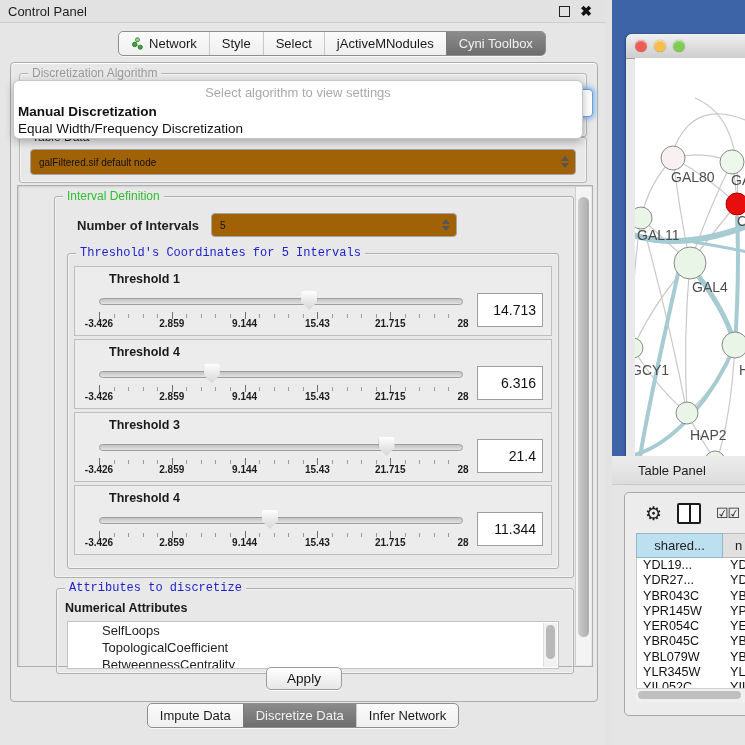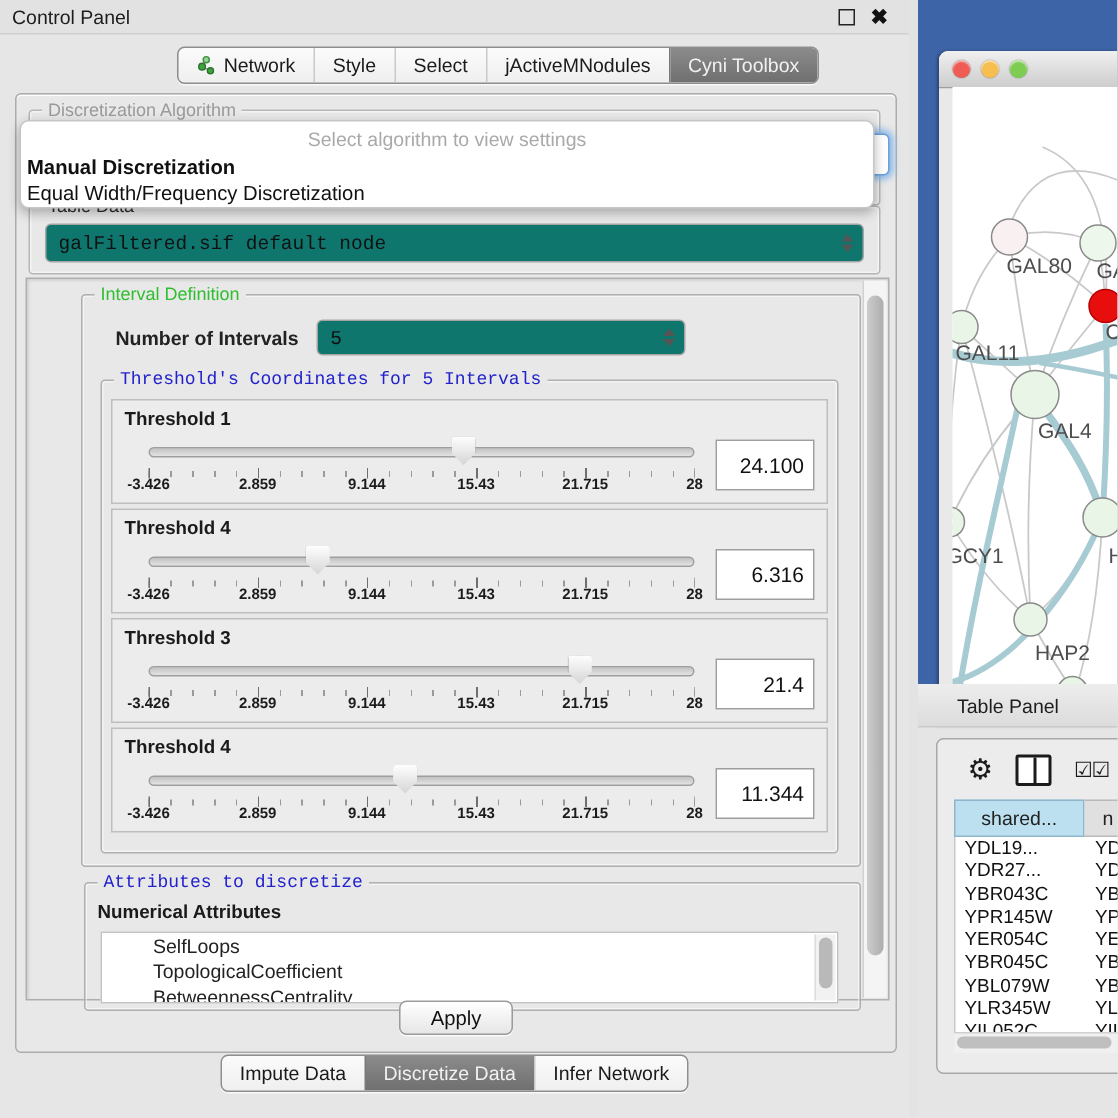--- a/index.html
+++ b/index.html
@@ -27,41 +27,41 @@
   .panel-body{position:absolute;left:10px;top:62px;width:586px;height:638px;border:1px solid #ACACAC;border-radius:4px;background:#E8E8E8;box-shadow:inset 0 1px 0 #fff;}
 
   
   .tgroup{position:absolute;border:1px solid #B6B6B6;border-radius:3px;box-shadow:inset 0 0 0 1px rgba(255,255,255,.5);}
   .gtitle{position:absolute;top:-8px;left:8px;background:#E8E8E8;padding:0 4px;font-size:12px;white-space:nowrap;}
   .gtitle.gray{color:#9A9A9A;}
   .gtitle.green{color:#2FBE2F;}
   .gtitle.blue{color:#2222CC;font-family:Liberation Mono, monospace;}
 
   
-  .combo{position:relative;background:#0f766e;border:1px solid #A5A5A5;border-radius:4px;font-size:13px;display:flex;align-items:center;padding-left:8px;color:#111;font-family:Liberation Mono, monospace;}
+  .combo{position:relative;background:#a16207;border:1px solid #A5A5A5;border-radius:4px;font-size:10px;display:flex;align-items:center;padding-left:8px;color:#111;}
   .combo .spin{position:absolute;right:6px;top:0;bottom:0;display:flex;flex-direction:column;justify-content:center;gap:2px;}
   .combo .spin i{display:block;width:0;height:0;border-left:4px solid transparent;border-right:4px solid transparent;}
   .combo .spin .up{border-bottom:5px solid #555;}
   .combo .spin .dn{border-top:5px solid #555;}
 
   
   .popup{position:absolute;z-index:30;background:#fff;border:1px solid #C6C6C6;border-radius:6px;box-shadow:0 3px 8px rgba(0,0,0,.28);}
   .popup .ph{font-size:13px;color:#A9A9A9;text-align:center;padding-top:4px;height:18px;}
   .popup .opt{font-size:13.5px;color:#111;padding-left:4px;line-height:17px;white-space:nowrap;}
   .popup .opt.bold{font-weight:bold;}
   .combo-behind{position:absolute;z-index:5;background:#fff;border:1px solid #6AA1DC;border-radius:4px;box-shadow:0 0 5px 2px #85B6E8;}
 
   
   .scrollpane{position:absolute;border:1px solid #AFAFAF;background:#E8E8E8;box-shadow:inset 1px 1px 2px rgba(0,0,0,.12);}
   .vscroll{position:absolute;top:1px;bottom:1px;right:1px;width:15px;background:#F4F4F4;border-left:1px solid #D0D0D0;}
   .vscroll .thumb{position:absolute;left:2px;right:2px;border-radius:7px;background:linear-gradient(to right,#CCCCCC,#ADADAD);}
 
   
   .thblock{position:relative;background:#ECECEC;border:1px solid #BEBEBE;margin-bottom:3px;padding:5px 8px 4px 8px;height:59px;}
-  .thlabel{font-size:12.5px;font-weight:bold;color:#1a1a1a;}
+  .thlabel{font-size:12.5px;font-weight:bold;color:#1a1a1a;margin-left:26px;}
   .throw{display:flex;align-items:center;margin-top:4px;}
   .sliderarea{flex:1;position:relative;margin:0 14px 0 16px;height:40px;}
   .track{position:absolute;left:0;right:0;top:8px;height:5px;border:1px solid #9E9E9E;border-radius:4px;background:linear-gradient(#C2C2C2,#E3E3E3);}
   .handle{position:absolute;top:1px;width:16px;height:19px;background:linear-gradient(#FEFEFE,#D5D5D5);clip-path:polygon(8% 0,92% 0,100% 10%,100% 58%,50% 100%,0 58%,0 10%);filter:drop-shadow(0 0 1px rgba(0,0,0,.6));}
   .ticks{position:absolute;left:0;right:0;top:22px;height:7px;}
   .ticks .minor{position:absolute;left:0;right:0;top:2px;height:4px;background:repeating-linear-gradient(to right,#9a9a9a 0 1px,transparent 1px 4%);}
   .ticks .major{position:absolute;left:0;right:0;top:0;height:7px;background:repeating-linear-gradient(to right,#6f6f6f 0 1px,transparent 1px 20%);}
   .ticklabels{position:absolute;left:0;right:0;top:28px;height:12px;font-size:10px;font-weight:bold;color:#1c1c1c;}
   .ticklabels span{position:absolute;transform:translateX(-50%);white-space:nowrap;}
   .thvalue{width:58px;height:32px;background:#fff;border:1px solid #9E9E9E;display:flex;align-items:center;justify-content:flex-end;padding-right:6px;font-size:14px;color:#111;}
@@ -201,21 +201,21 @@
                       </div>
                       <div class="ticklabels">
                         <span style="left: 0%;">-3.426</span>
                         <span style="left: 20%;">2.859</span>
                         <span style="left: 40%;">9.144</span>
                         <span style="left: 60%;">15.43</span>
                         <span style="left: 80%;">21.715</span>
                         <span style="left: 100%;">28</span>
                       </div>
                     </div>
-                    <div class="thvalue">24.100</div>
+                    <div class="thvalue">14.713</div>
                   </div>
                 </div>
                 <div class="thblock">
                   <div class="thlabel">Threshold 4</div>
                   <div class="throw">
                     <div class="sliderarea">
                       <div class="track"></div>
                       <div class="handle" style="left: calc(31% - 8px);"></div>
                       <div class="ticks">
                         <div class="minor"></div>

